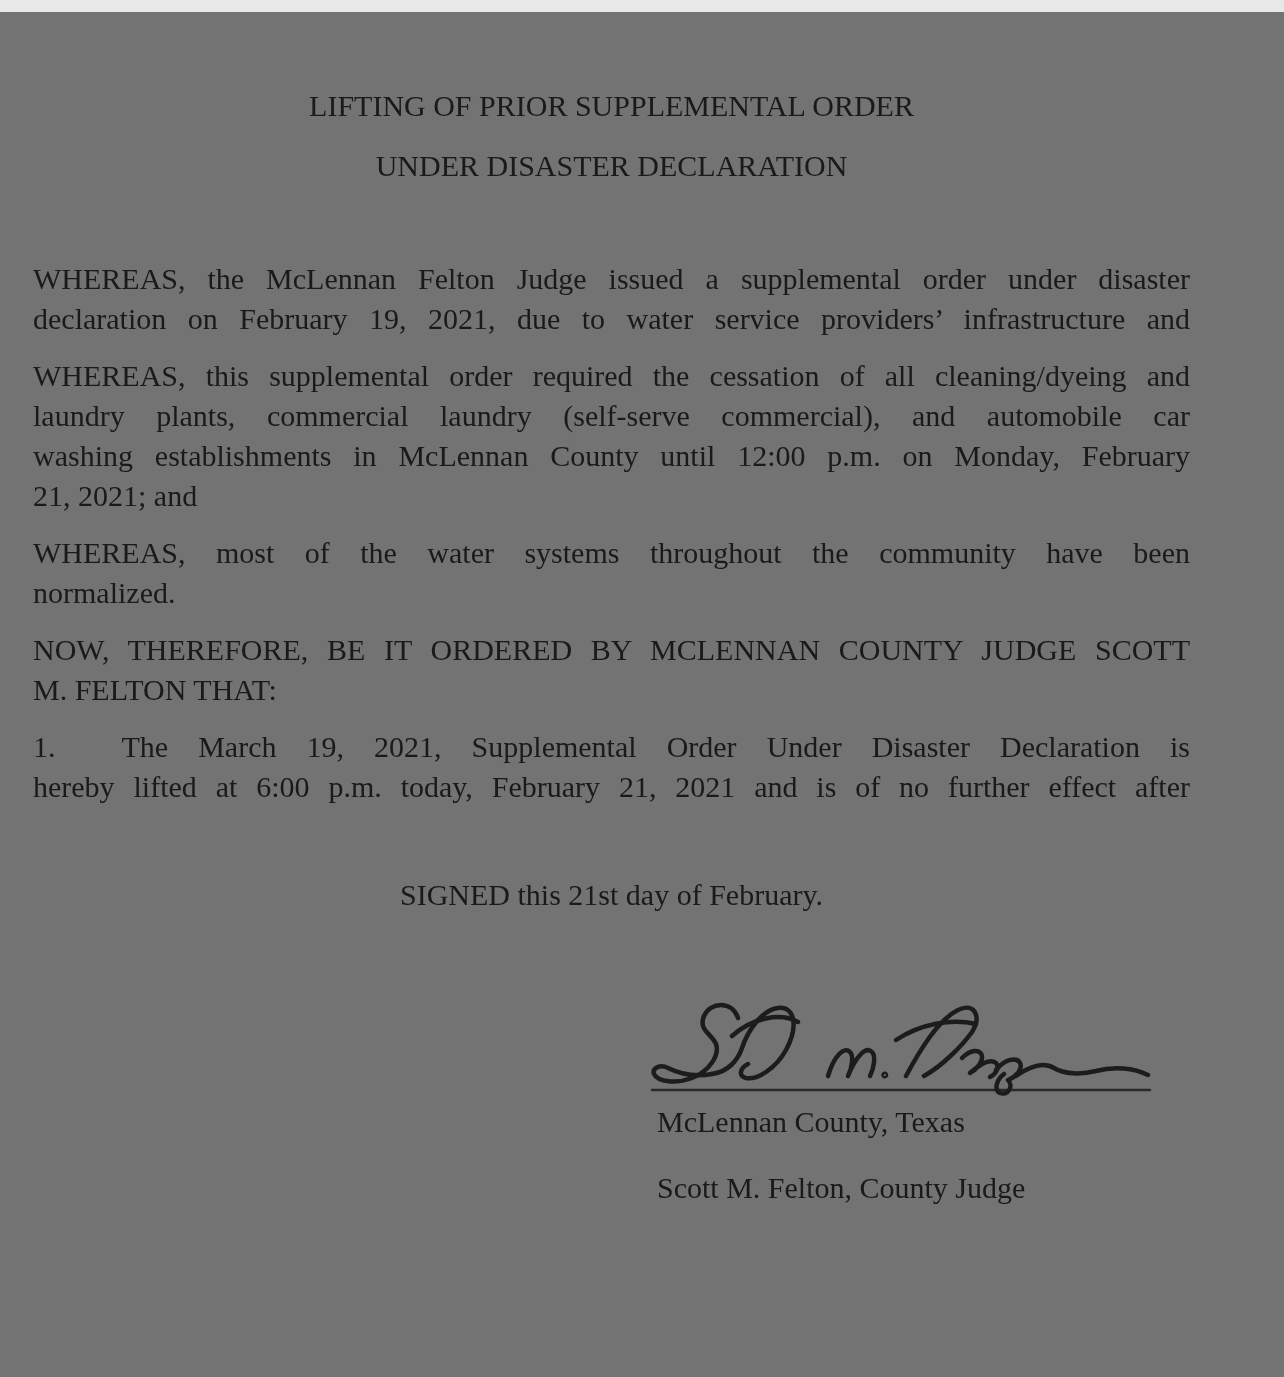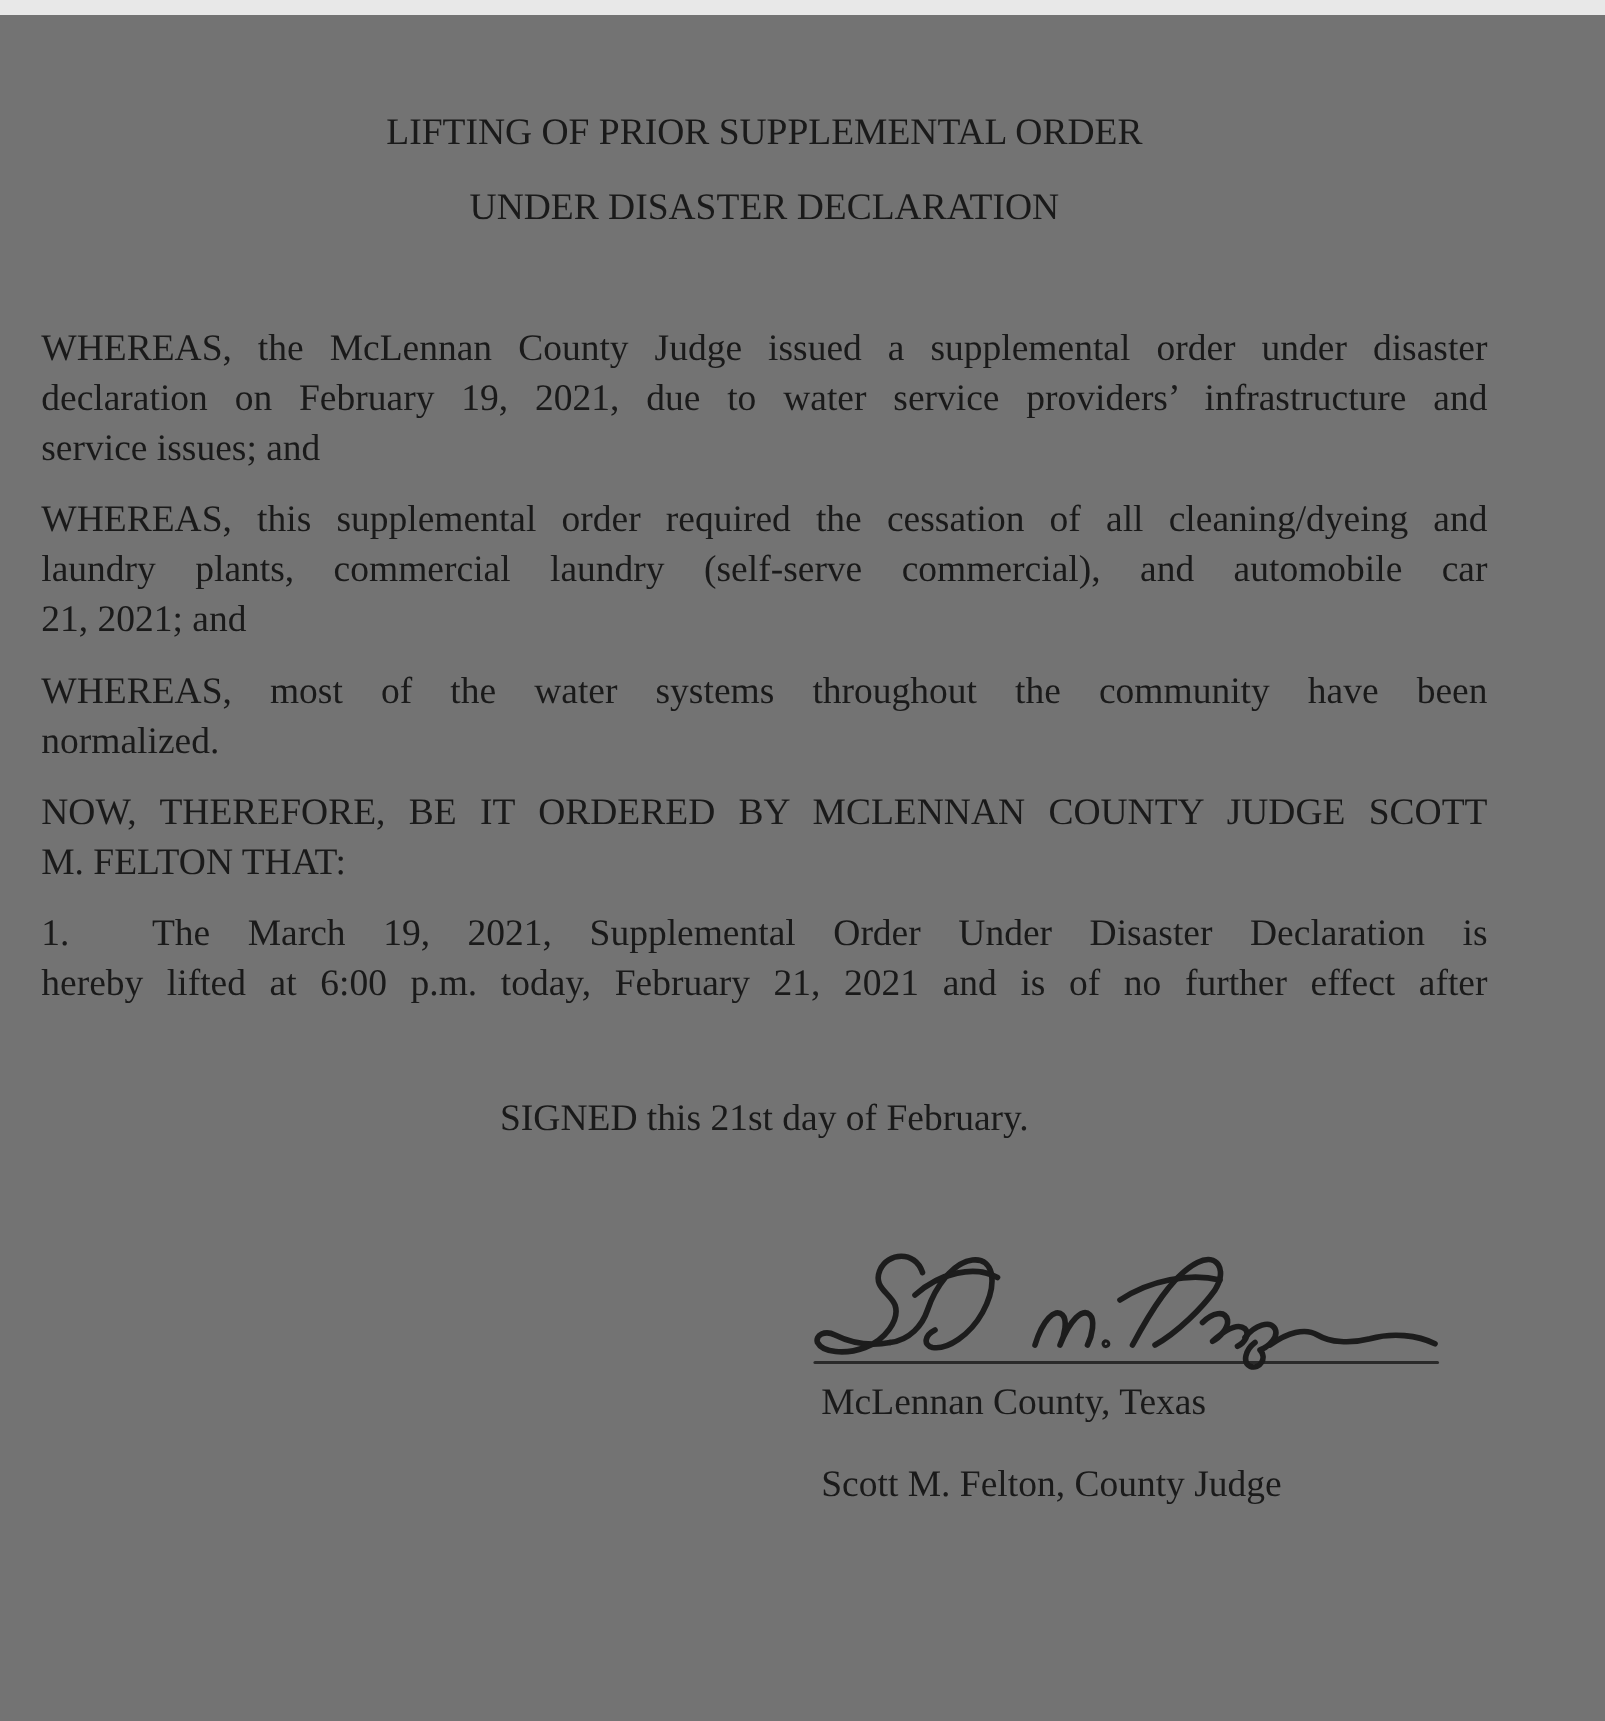--- a/index.html
+++ b/index.html
@@ -51,28 +51,28 @@
 
 <div class="page">
   <div class="content">
 
     <div class="title-block">
       <div class="title-line">LIFTING OF PRIOR SUPPLEMENTAL ORDER</div>
       <div class="title-line">UNDER DISASTER DECLARATION</div>
     </div>
 
     <div class="para para-first">
-      <div class="jl">WHEREAS, the McLennan County Judge issued a supplemental order under disaster</div>
+      <div class="jl">WHEREAS, the McLennan Felton Judge issued a supplemental order under disaster</div>
       <div class="jl">declaration on February 19, 2021, due to water service providers’ infrastructure and</div>
-      <div class="ll">service issues; and</div>
     </div>
 
     <div class="para">
       <div class="jl">WHEREAS, this supplemental order required the cessation of all cleaning/dyeing and</div>
       <div class="jl">laundry plants, commercial laundry (self-serve commercial), and automobile car</div>
+      <div class="jl">washing establishments in McLennan County until 12:00 p.m. on Monday, February</div>
       <div class="ll">21, 2021; and</div>
     </div>
 
     <div class="para">
       <div class="jl">WHEREAS, most of the water systems throughout the community have been</div>
       <div class="ll">normalized.</div>
     </div>
 
     <div class="para">
       <div class="jl">NOW, THEREFORE, BE IT ORDERED BY MCLENNAN COUNTY JUDGE SCOTT</div>

